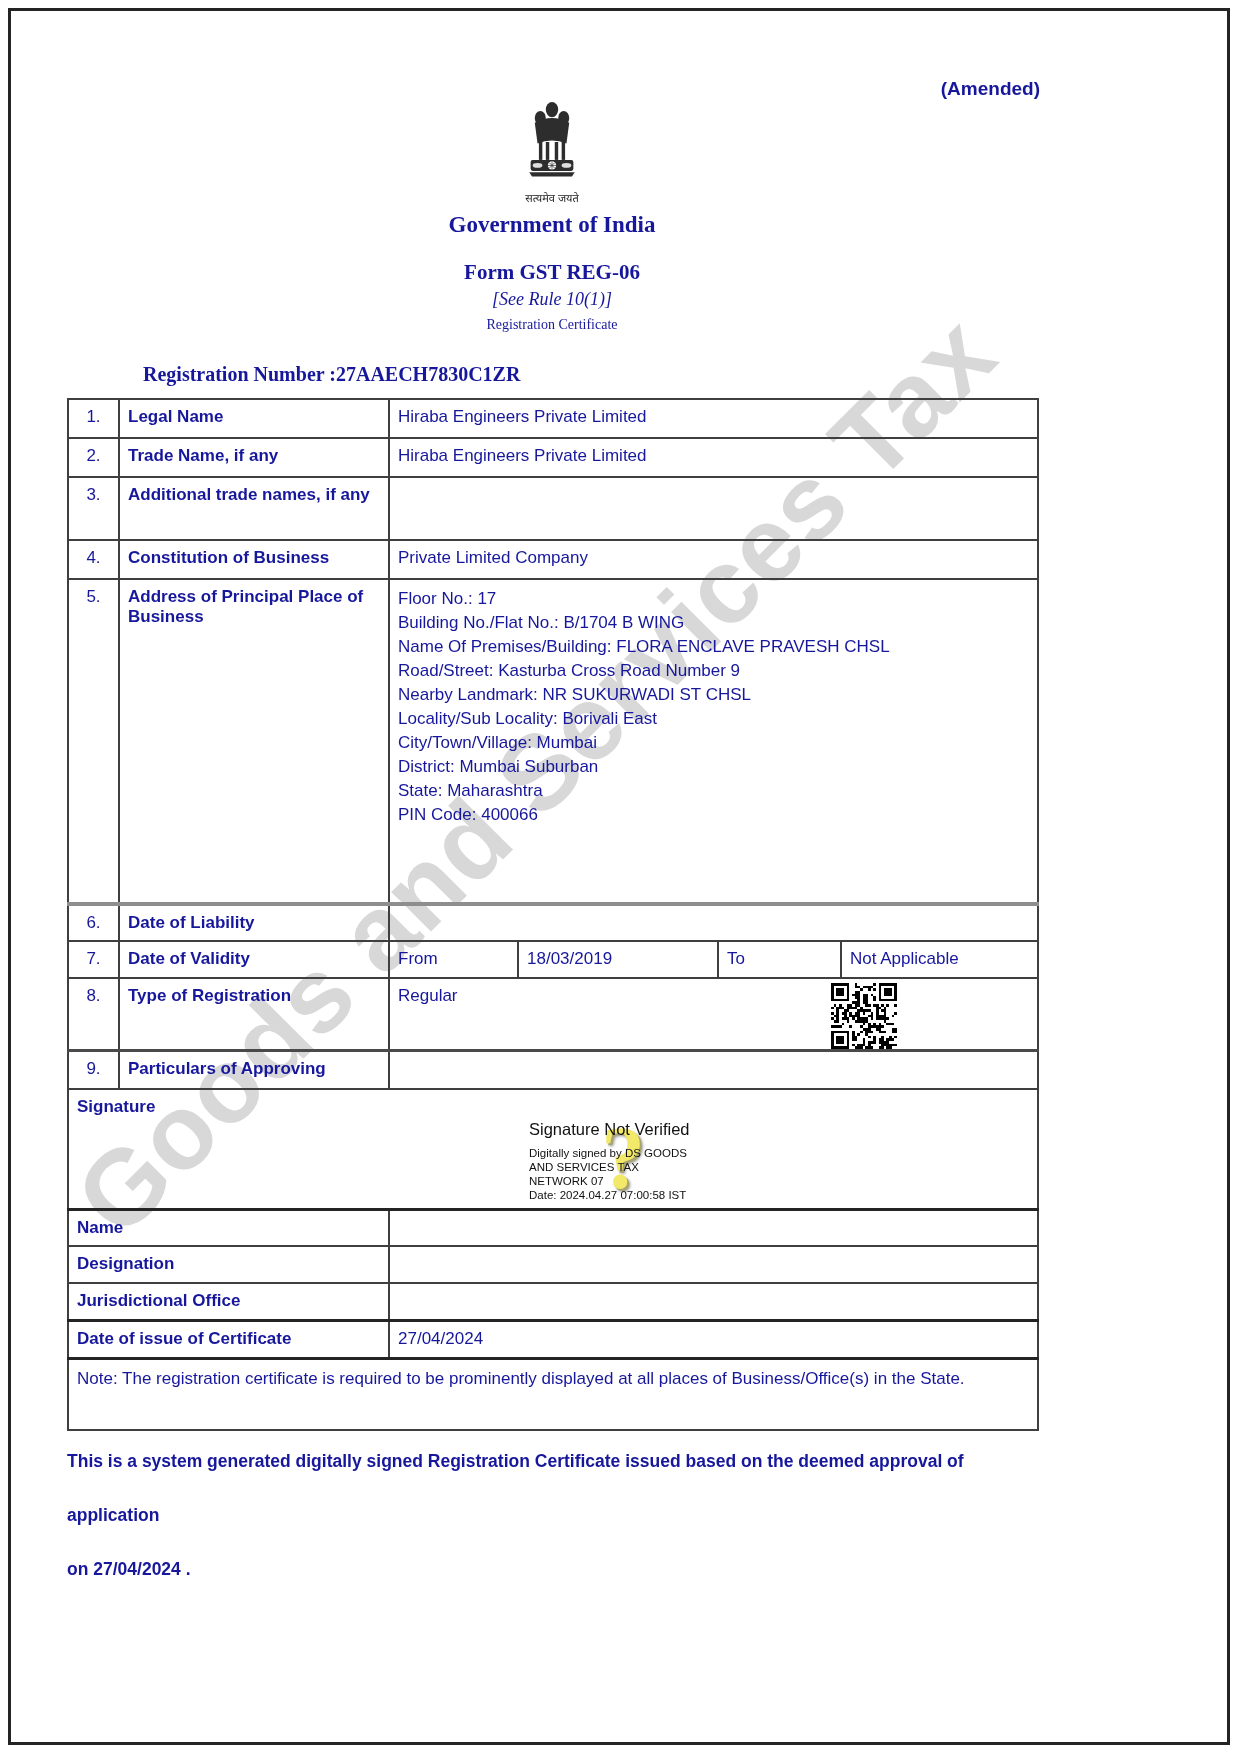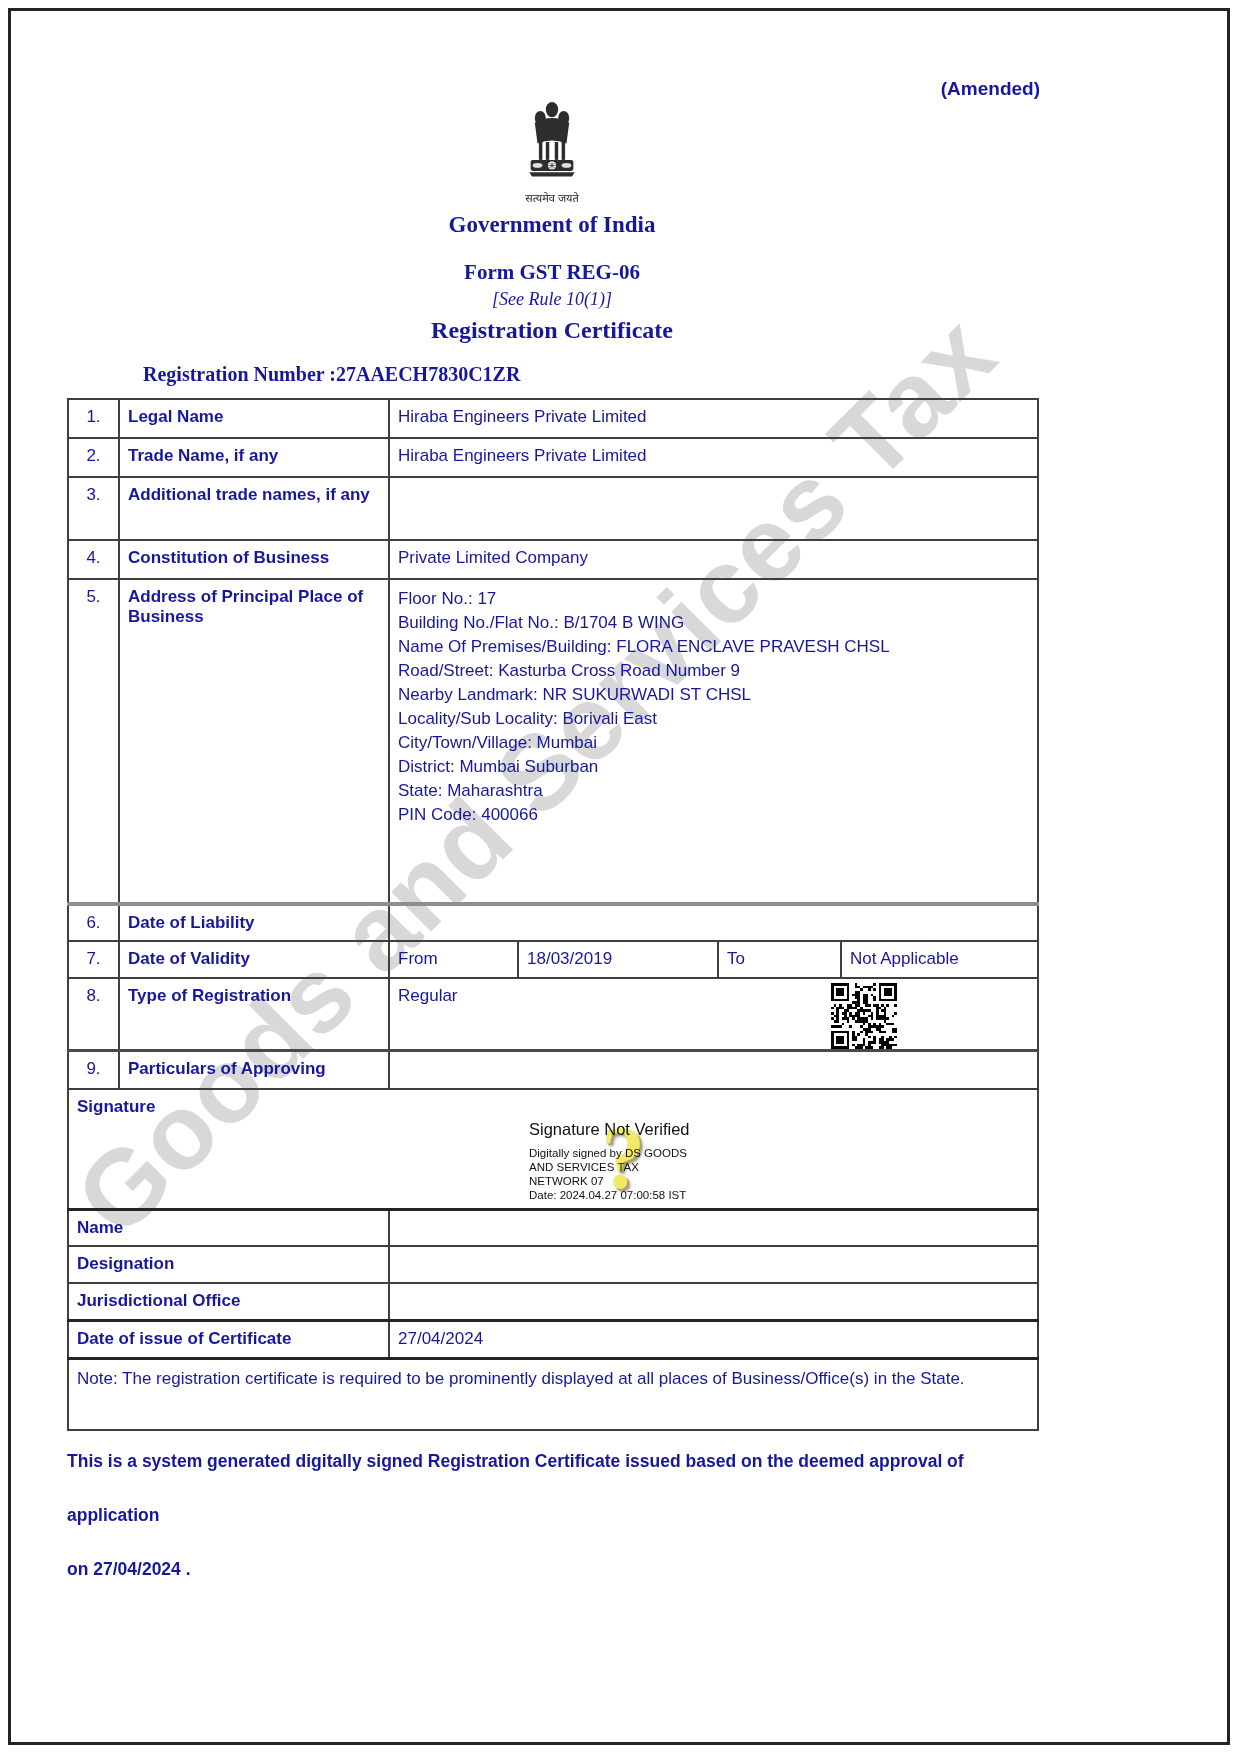--- a/index.html
+++ b/index.html
@@ -18,21 +18,21 @@
   .amended { position:absolute; top:78px; right:200px; font-size:19px; font-weight:bold;
     color:var(--navy); z-index:2; }
 
   .center-band { position:absolute; left:67px; width:970px; text-align:center; z-index:2; }
   .emblem-wrap { top:100px; }
   .emblem-caption { font-size:11px; color:#222; margin-top:2px; }
   .h-serif { font-family:"Liberation Serif", serif; color:var(--navy); }
   .h-govt  { top:212px; font-size:23px; font-weight:bold; }
   .h-form  { top:260px; font-size:21px; font-weight:bold; }
   .h-rule  { top:289px; font-size:18px; font-style:italic; }
-  .h-title { top:317px; font-size:24px; font-weight:bold; }
+  .h-title { top:317px; font-size:14px; font-weight:normal; }
   .reg-line { position:absolute; left:143px; top:351px; z-index:2;
     font-family:"Liberation Serif", serif; font-weight:bold; font-size:20px; color:var(--navy);margin-top:12px; }
 
   table.cert { position:absolute; left:67px; top:398px; width:970px; z-index:2;
     border-collapse:collapse; table-layout:fixed; }
   table.cert td { border:2px solid var(--border); vertical-align:top;
     color:var(--navy); font-size:17px; padding:7px 8px; background:transparent; }
   td.num { text-align:center; padding-left:2px; padding-right:2px; font-size:16px; }
   .lbl { font-weight:bold; }
   tr.r1,tr.r2,tr.r4 { height:39px; } tr.r3 { height:63px; } tr.r5 { height:325px; }

